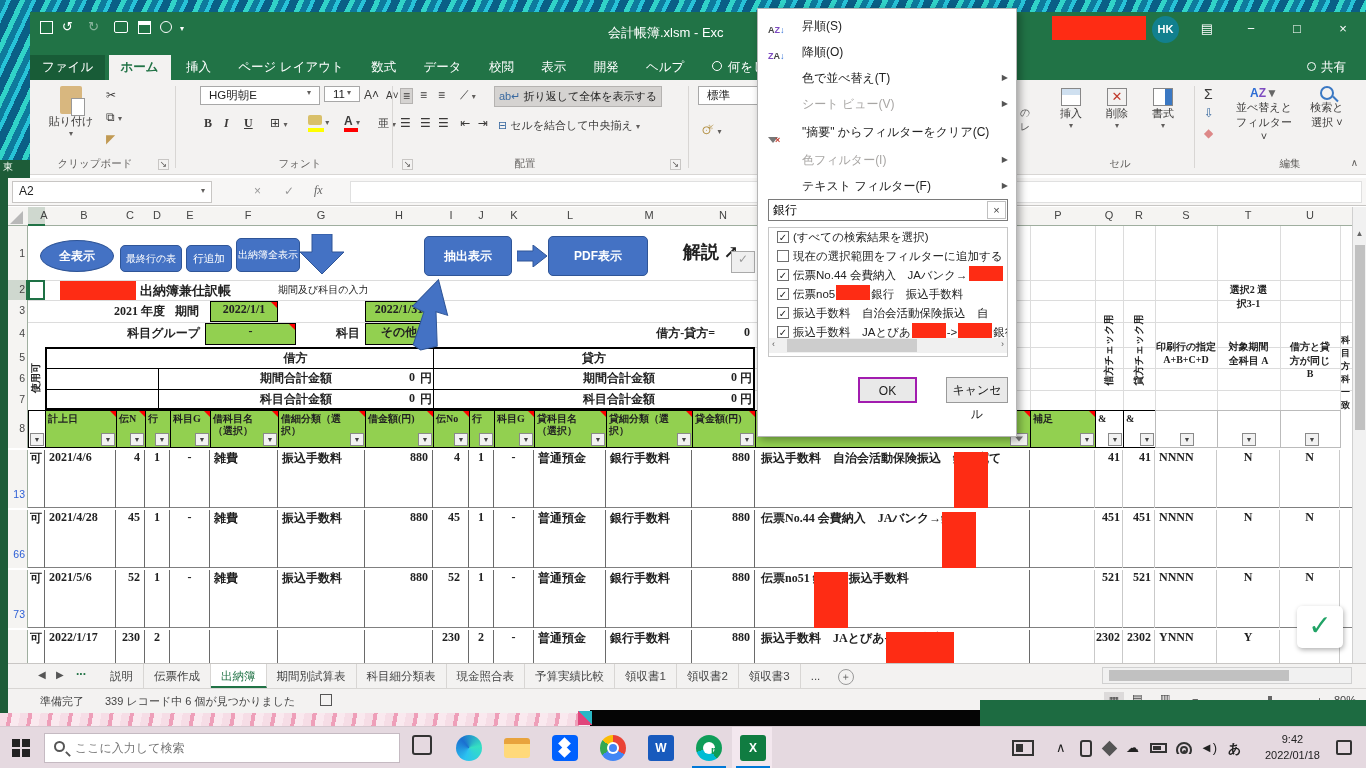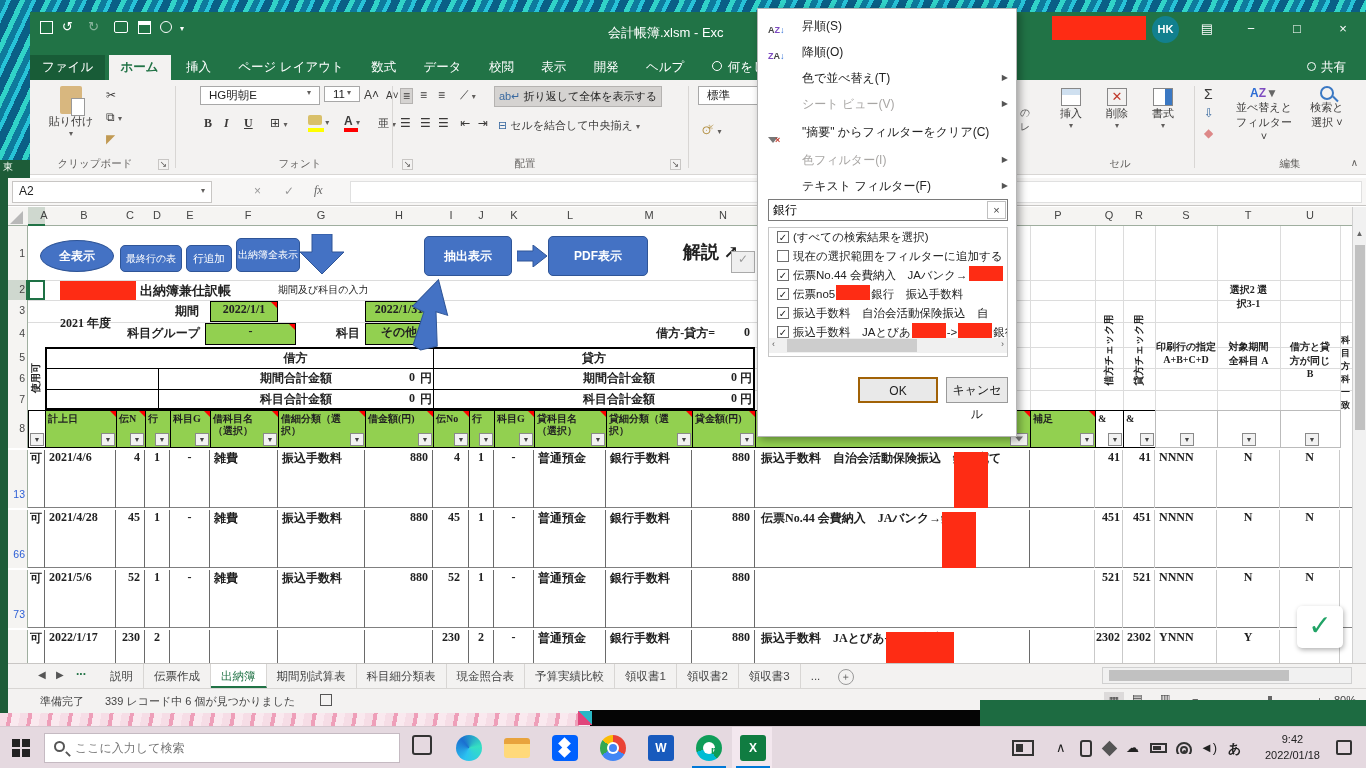--- a/index.html
+++ b/index.html
@@ -339,21 +339,21 @@
       <polygon points="0,6 16,6 16,0 30,11 16,22 16,16 0,16" fill="#4472c4" stroke="#2f5597"></polygon>
     </svg>
   <div class="abs blueb" style="left:548px;top:236px;width:100px;height:40px;line-height:38px;font-weight:bold">PDF表示</div>
   <div class="abs sf" style="left:683px;top:240px;font-size:18px">解説 ↗</div>
 
   <div class="abs" style="left:28px;top:280px;width:17px;height:20px;border:2px solid #1e7145;background:#fff;z-index:2"></div>
   <div class="abs redact" style="left:60px;top:281px;width:76px;height:19px;z-index:3"></div>
   <div class="abs" style="left:140px;top:282px;font-weight:bold;font-size:13px">出納簿兼仕訳帳</div>
   <div class="abs" style="left:278px;top:283px;font-size:10px">期間及び科目の入力</div>
 
-  <div class="abs sf" style="left:60px;top:315px;width:105px;text-align:left">2021 年度</div>
+  <div class="abs sf" style="left:60px;top:303px;width:105px;text-align:right">2021 年度</div>
   <div class="abs" style="left:175px;top:303px;font-weight:bold">期間</div>
   <div class="greencell sf" style="left:210px;top:301px;width:68px;height:21px"><span>2022/1/1</span><i class="tri"></i></div>
   <div class="greencell sf" style="left:365px;top:301px;width:68px;height:21px"><span>2022/1/31</span><i class="tri"></i></div>
 
   <div class="abs" style="left:110px;top:325px;width:90px;text-align:right;font-weight:bold">科目グループ</div>
   <div class="greencell sf" style="left:205px;top:323px;width:91px;height:22px"><span>-</span><i class="tri"></i></div>
   <div class="abs" style="left:336px;top:325px;font-weight:bold">科目</div>
   <div class="greencell sf" style="left:365px;top:323px;width:68px;height:22px"><span>その他</span><i class="tri"></i></div>
   <div class="abs sf" style="left:600px;top:325px;width:115px;text-align:right">借方-貸方=</div>
   <div class="abs sf" style="left:720px;top:325px;width:30px;text-align:right">0</div>
@@ -483,20 +483,21 @@
       <span class="cE br">-</span>
       <span class="cF br">雑費</span>
       <span class="cG br">振込手数料</span>
       <span class="cH br">880</span>
       <span class="cI br">52</span>
       <span class="cJ br">1</span>
       <span class="cK br">-</span>
       <span class="cL br">普通預金</span>
       <span class="cM br">銀行手数料</span>
       <span class="cN br">880</span>
+      <span class="cO br">伝票no51 <span class="rd"></span>銀行　振込手数料</span>
       <span class="cP brl"></span>
       <span class="cQ brl">521</span>
       <span class="cR brl">521</span>
       <span class="cS brl">NNNN</span>
       <span class="cT brl">N</span>
       <span class="cU brl">N</span>
     </div>
       <div class="drow">
       <span class="rno"></span>
       <span class="cA br">可</span>
@@ -587,21 +588,21 @@
         <div class="pitem">
         <span class="cb">✓</span>
         <span>振込手数料　JAとびあ<span class="rd"></span>-&gt;<span class="rd"></span>銀行</span>
       </div>
       </div>
     <div class="pscroll" style="left:11px;bottom:83px;width:238px">
       <span style="position:absolute;left:3px;top:1px;font-size:9px;color:#555">‹</span>
       <div class="pthumb"></div>
       <span style="position:absolute;right:3px;top:1px;font-size:9px;color:#555">›</span>
     </div>
-    <div class="pbtn" style="left:100px;width:80px;border:2px solid #a16207">OK</div>
+    <div class="pbtn" style="left:100px;width:59px;border:2px solid #a21caf">OK</div>
     <div class="pbtn" style="left:188px;width:62px">キャンセル</div>
   </div>
 
   <div class="abs tabsrow">
     <span class="abs" style="left:30px;top:5px;font-size:10px;color:#555">◀</span>
     <span class="abs" style="left:48px;top:5px;font-size:10px;color:#555">▶</span>
     <span class="abs" style="left:68px;top:0;color:#217346;font-weight:bold">...</span>
     <span class="stab" style="margin-left:92px">説明</span><span class="stab">伝票作成</span><span class="stab active">出納簿</span><span class="stab">期間別試算表</span><span class="stab">科目細分類表</span><span class="stab">現金照合表</span><span class="stab">予算実績比較</span><span class="stab">領収書1</span><span class="stab">領収書2</span><span class="stab">領収書3</span><span class="stab" style="border-right:none">...</span>
     <span style="display:inline-block;width:16px;height:16px;border:1px solid #999;border-radius:50%;text-align:center;line-height:14px;font-size:10px;color:#555;margin-left:4px">＋</span>
     <div class="hscroll">

